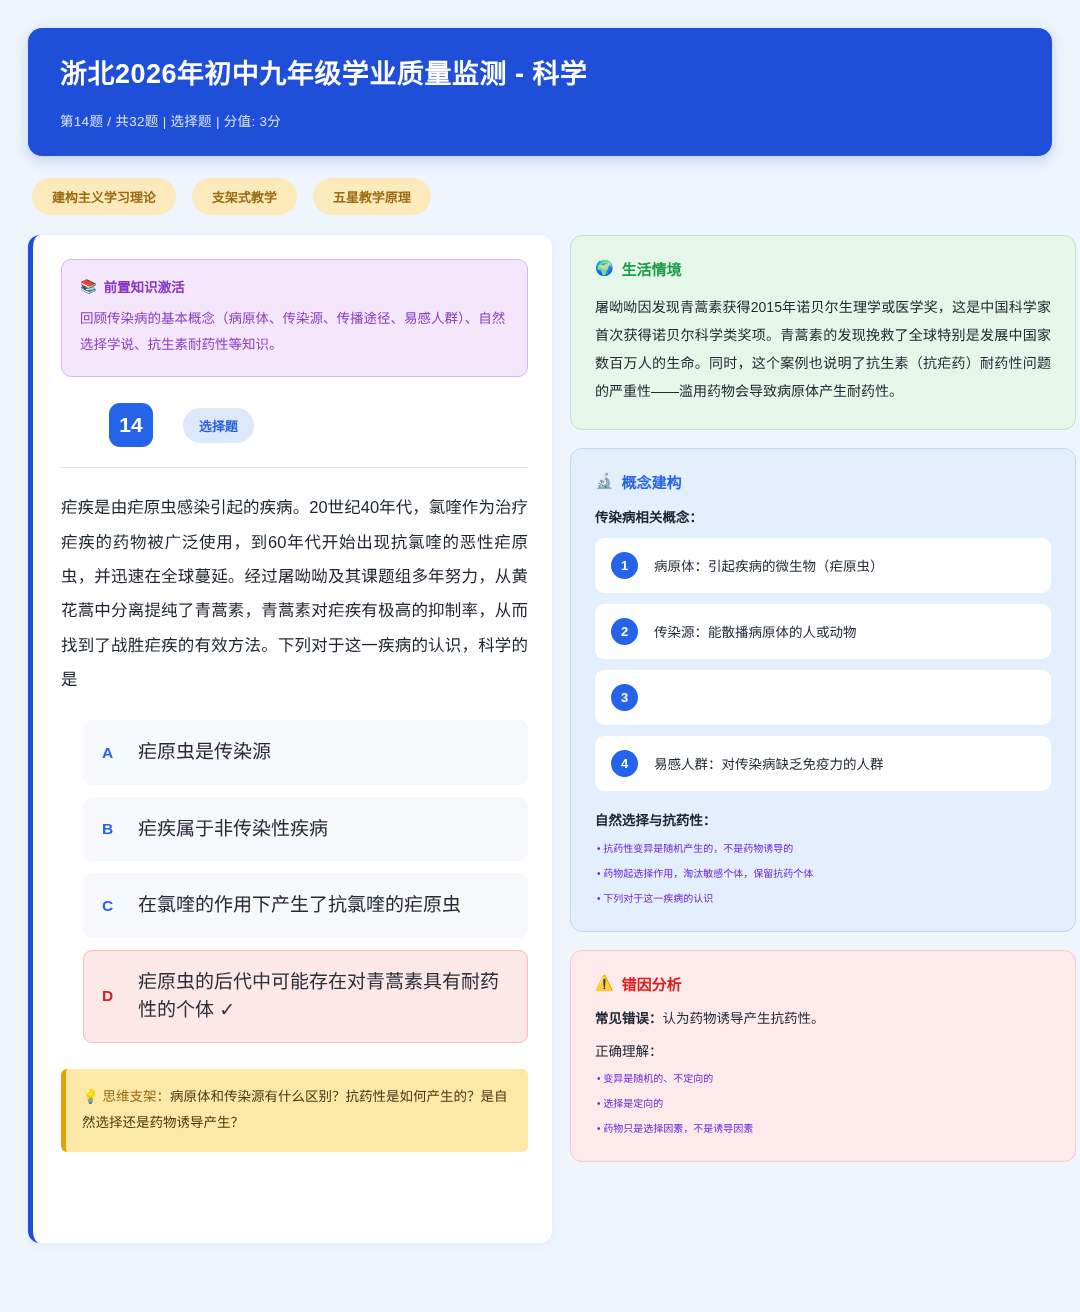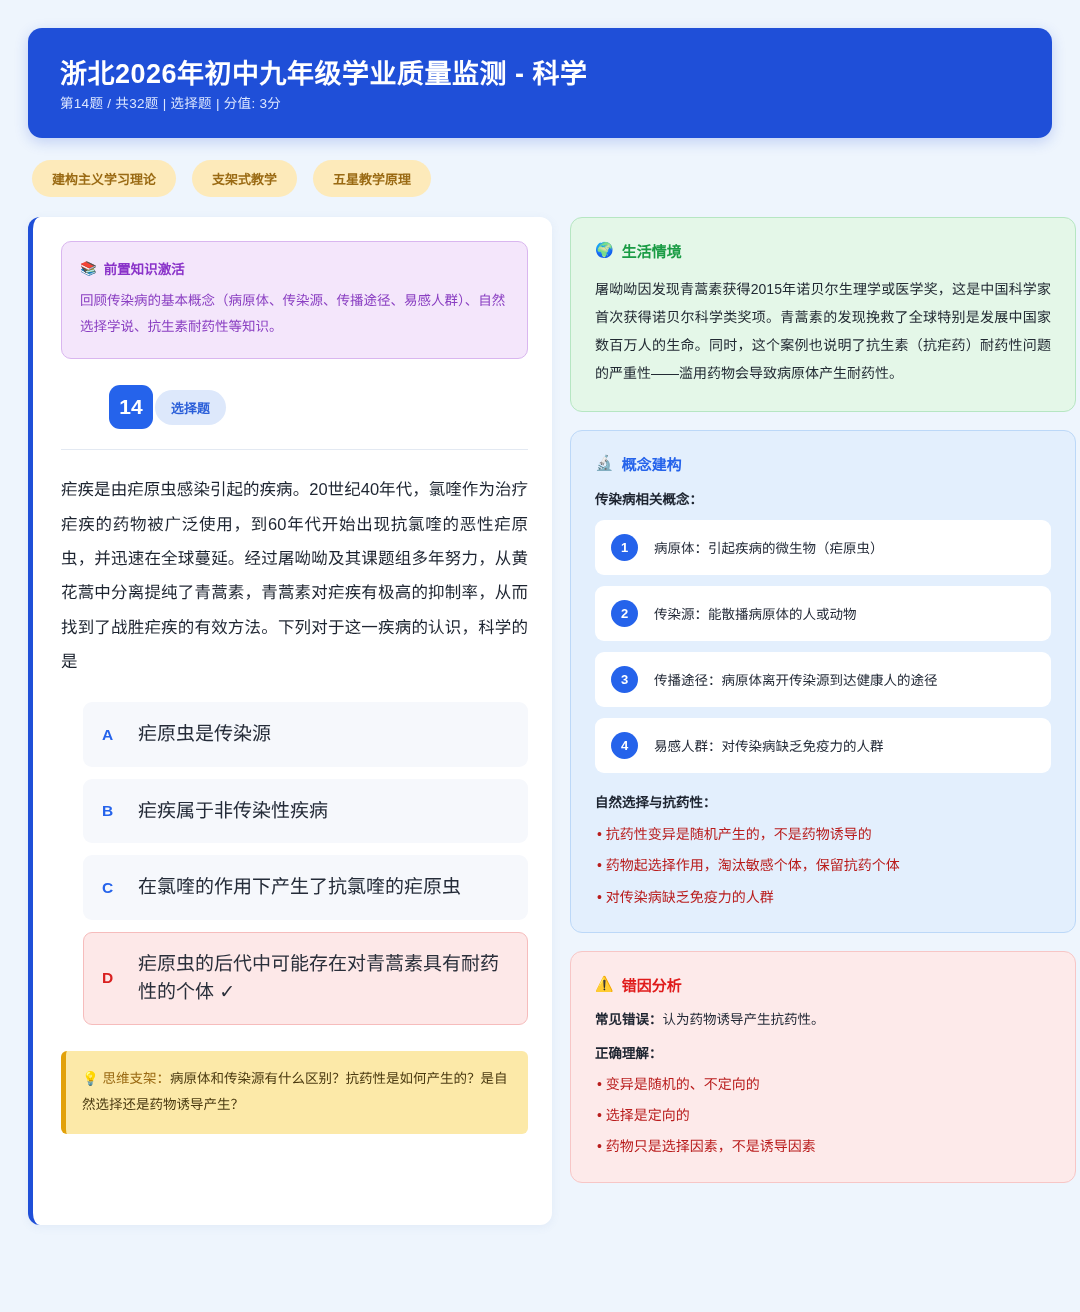--- a/index.html
+++ b/index.html
@@ -28,20 +28,21 @@
     color: #ffffff;
     box-shadow: 0 4px 14px rgba(31,79,216,0.22);
   }
   .exam-title {
     font-size: 27px;
     font-weight: bold;
     letter-spacing: 0.5px;
     line-height: 1.25;
   }
   .exam-meta {
+    margin-top: 18px;
     font-size: 13.5px;
     color: #dbe6ff;
     letter-spacing: 0.3px;
   }
 
   
   .tag-row {
     display: flex;
     gap: 16px;
     margin: 22px 0 20px 4px;
@@ -94,21 +95,21 @@
   }
   .prior-text {
     font-size: 13.5px;
     line-height: 1.95;
     color: #8a3fc2;
   }
 
   .q-head {
     display: flex;
     align-items: center;
-    gap: 2px;
+    gap: 30px;
     margin: 26px 0 0 0;
     padding-left: 48px;
   }
   .q-number {
     width: 44px; height: 44px;
     background: #2563eb;
     color: #fff;
     border-radius: 11px;
     display: flex; align-items: center; justify-content: center;
     font-size: 21px; font-weight: bold;
@@ -201,31 +202,31 @@
   .concept-num {
     width: 27px; height: 27px; flex: 0 0 27px;
     background: #2563eb; color: #fff;
     border-radius: 50%;
     display: flex; align-items: center; justify-content: center;
     font-size: 13px; font-weight: bold;
   }
   .concept-text { font-size: 13.5px; color: #242b38; }
 
   .bullets { display: flex; flex-direction: column; gap: 9px; }
-  .bullet { font-size: 14px; color: #b91c1c; line-height: 1.6; padding-left: 2px; }
+  .bullet { font-size: 10px; color: #6d28d9; line-height: 1.6; padding-left: 2px; }
   .bullet::before { content: "• "; }
 
   .panel-error {
     background: #fdeaea;
     border: 1px solid #f7c6c6;
   }
   .panel-error .panel-head { color: #e01b1b; }
   .err-line { font-size: 13.5px; color: #242b38; margin-bottom: 11px; line-height: 1.6; }
   .err-line b { color: #1d2430; }
-  .err-sub { font-size: 13.5px; font-weight: bold; color: #1d2430; margin-bottom: 11px; }
+  .err-sub { font-size: 13.5px; font-weight: normal; color: #1d2430; margin-bottom: 11px; }
 </style>
 </head>
 <body>
 
 <div class="page">
 
   <div class="exam-header">
     <div class="exam-title">浙北2026年初中九年级学业质量监测 - 科学</div>
     <div class="exam-meta">第14题 / 共32题 | 选择题 | 分值: 3分</div>
   </div>
@@ -307,33 +308,32 @@
           <div class="concept-item">
             <span class="concept-num">1</span>
             <span class="concept-text">病原体：引起疾病的微生物（疟原虫）</span>
           </div>
           <div class="concept-item">
             <span class="concept-num">2</span>
             <span class="concept-text">传染源：能散播病原体的人或动物</span>
           </div>
           <div class="concept-item">
             <span class="concept-num">3</span>
-            <span class="concept-text">传播途径：病原体离开传染源到达健康人的途径</span>
           </div>
           <div class="concept-item">
             <span class="concept-num">4</span>
             <span class="concept-text">易感人群：对传染病缺乏免疫力的人群</span>
           </div>
         </div>
 
         <div class="sub-label">自然选择与抗药性：</div>
         <div class="bullets">
           <div class="bullet">抗药性变异是随机产生的，不是药物诱导的</div>
           <div class="bullet">药物起选择作用，淘汰敏感个体，保留抗药个体</div>
-          <div class="bullet">对传染病缺乏免疫力的人群</div>
+          <div class="bullet">下列对于这一疾病的认识</div>
         </div>
       </div>
 
       <div class="panel panel-error">
         <div class="panel-head">
           <span>⚠️</span>
           <span>错因分析</span>
         </div>
 
         <div class="err-line"><b>常见错误：</b><span>认为药物诱导产生抗药性。</span></div>

